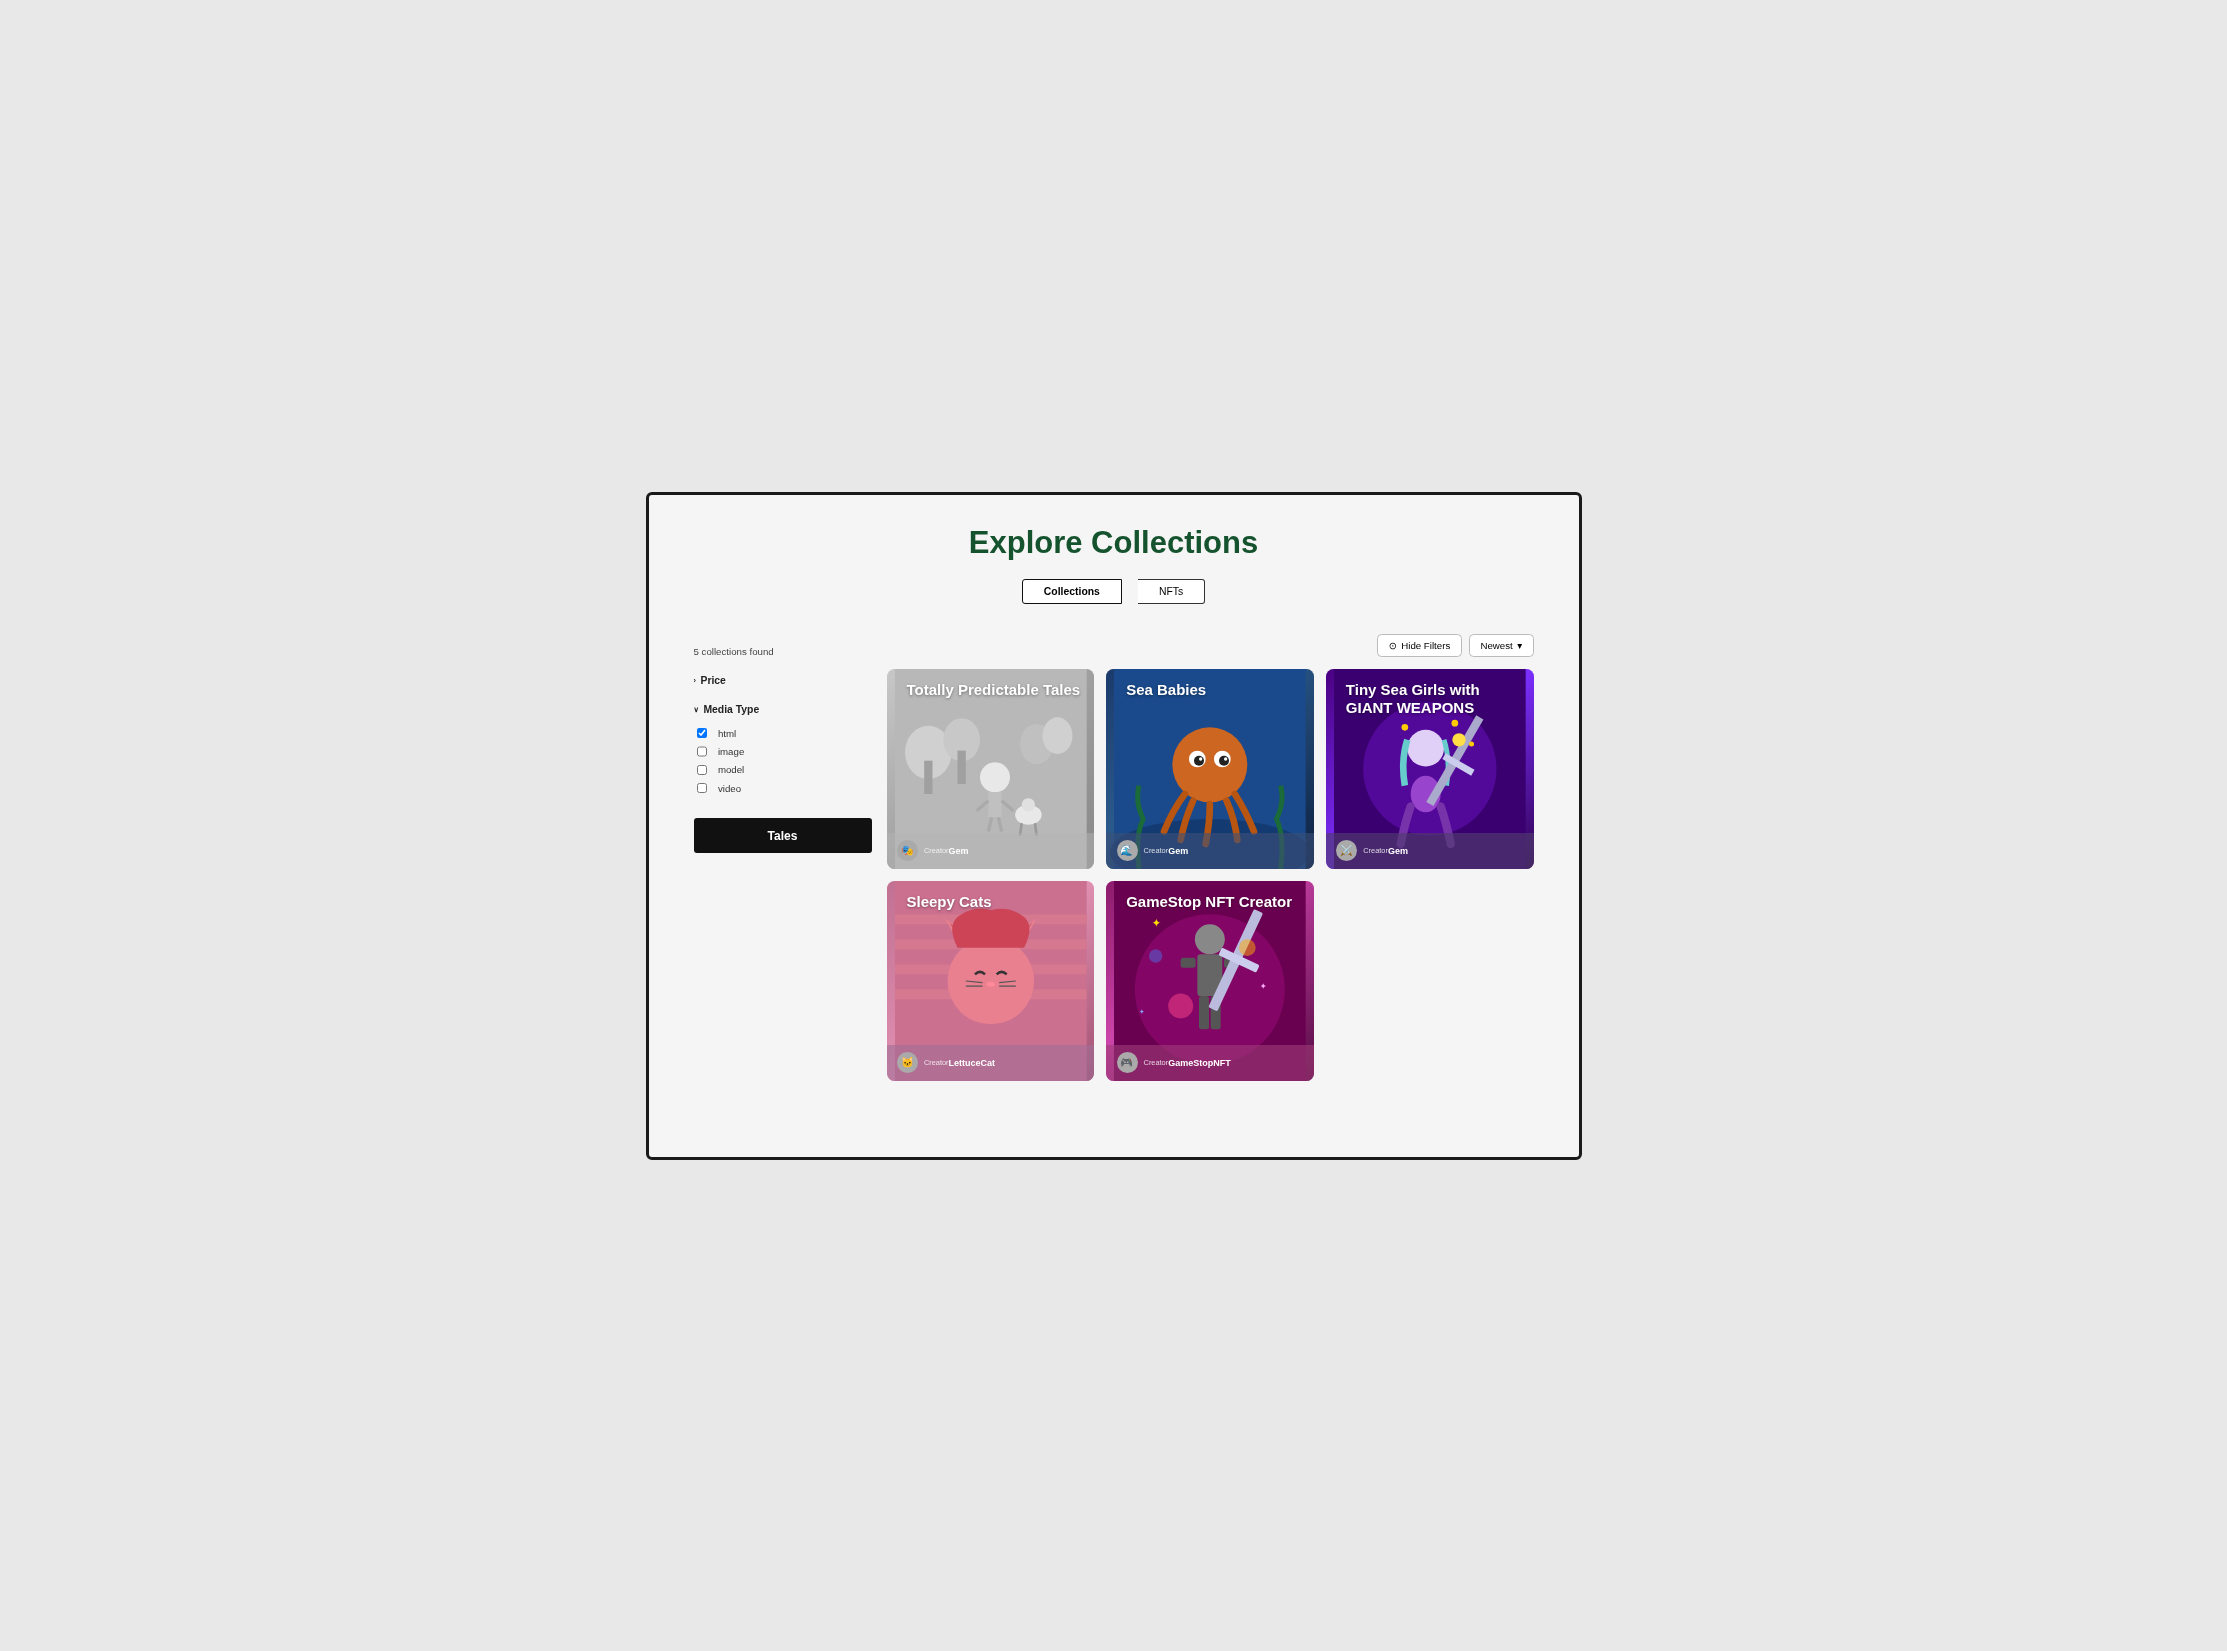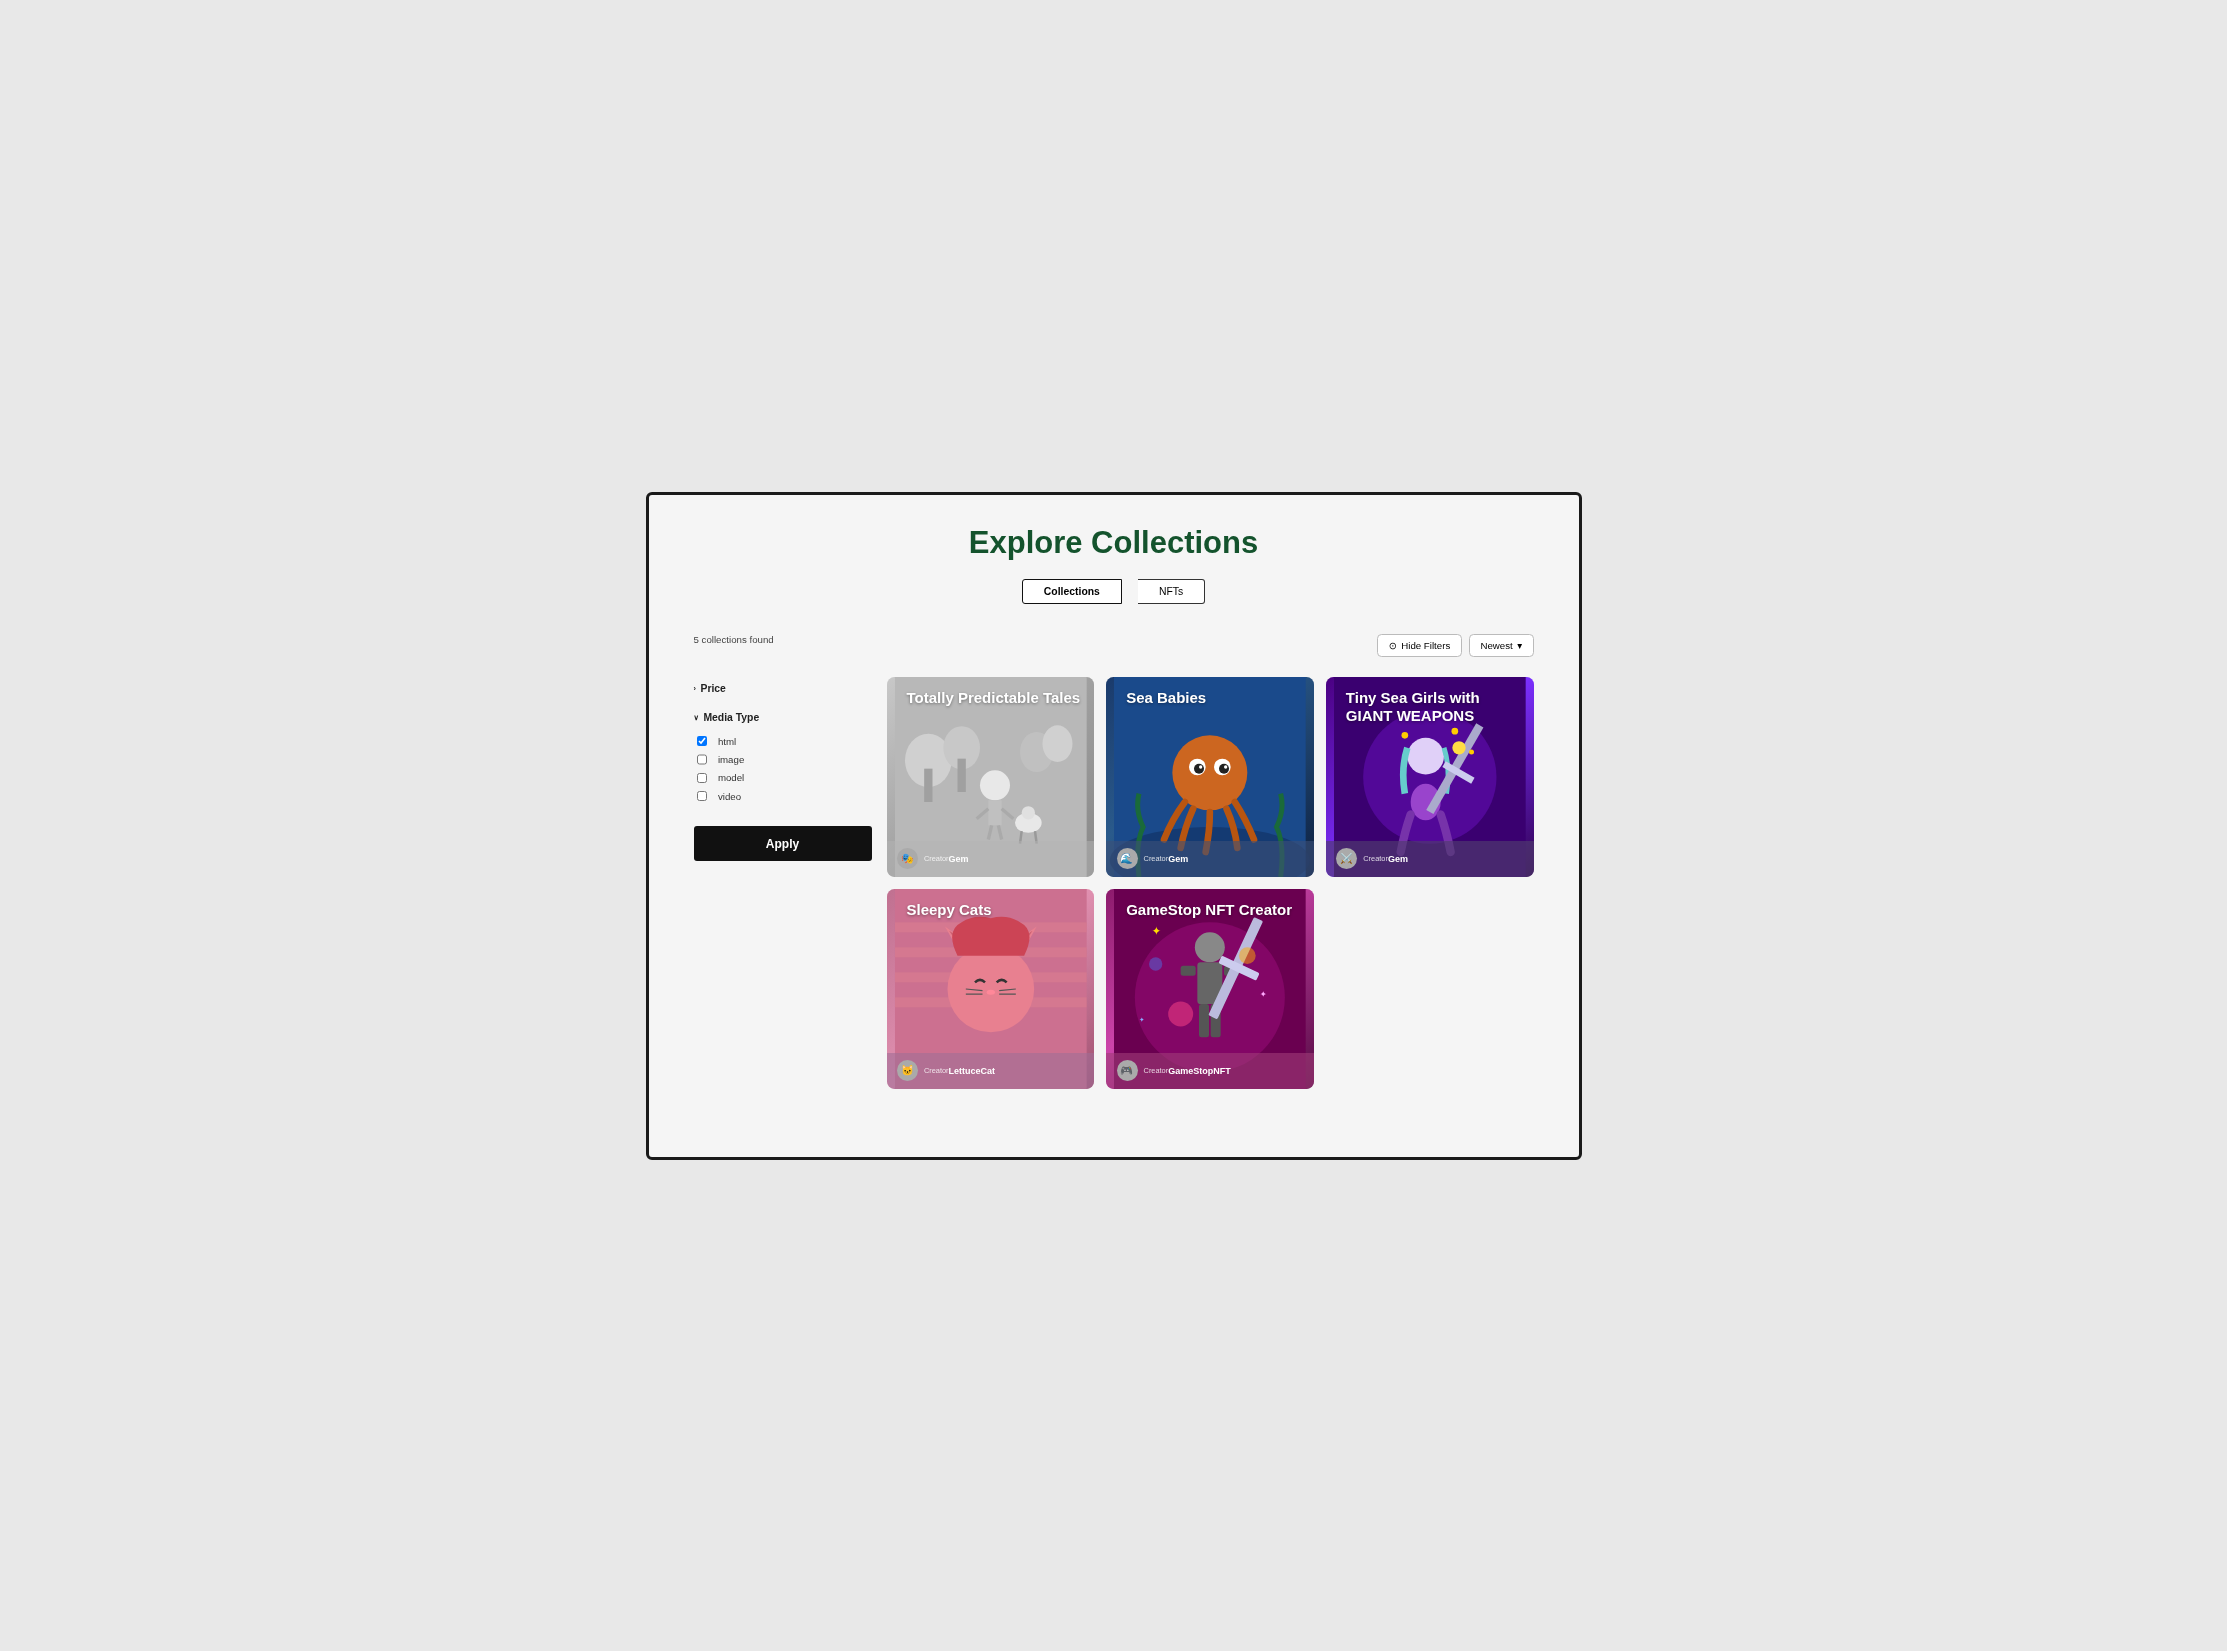--- a/index.html
+++ b/index.html
@@ -43,22 +43,22 @@
     .tab-btn.active {
       background: #fff;
       border: 1.5px solid #111;
       font-weight: 700;
     }
     .tab-btn:first-child { border-radius: 3px 0 0 3px; }
     .tab-btn:last-child { border-radius: 0 3px 3px 0; border-left: none; }
     .toolbar {
       display: flex;
       justify-content: space-between;
-      align-items: flex-start;
-      margin-bottom: 20px;
+      align-items: flex-end;
+      margin-bottom: 12px;
     }
     .results-count {
       font-size: 9.7px;
       color: #444;
     }
     .toolbar-right {
       display: flex;
       gap: 7.4px;
       align-items: center;
     }
@@ -274,21 +274,21 @@
             <input type="checkbox" style="">
             <span>model</span>
           </label>
           <label class="filter-item">
             <input type="checkbox" style="">
             <span>video</span>
           </label>
         </div>
       </div>
 
-      <button class="apply-btn">Apply</button>
+      <button class="apply-btn">Tales</button>
 
     </div>
 
     <div class="collections-grid">
 
       <div class="collection-card">
         <div class="card-bg card-1-bg">
           <svg width="100%" height="100%" viewBox="0 0 230 240">
 
             <rect width="230" height="240" fill="#b8b8b8"></rect>

